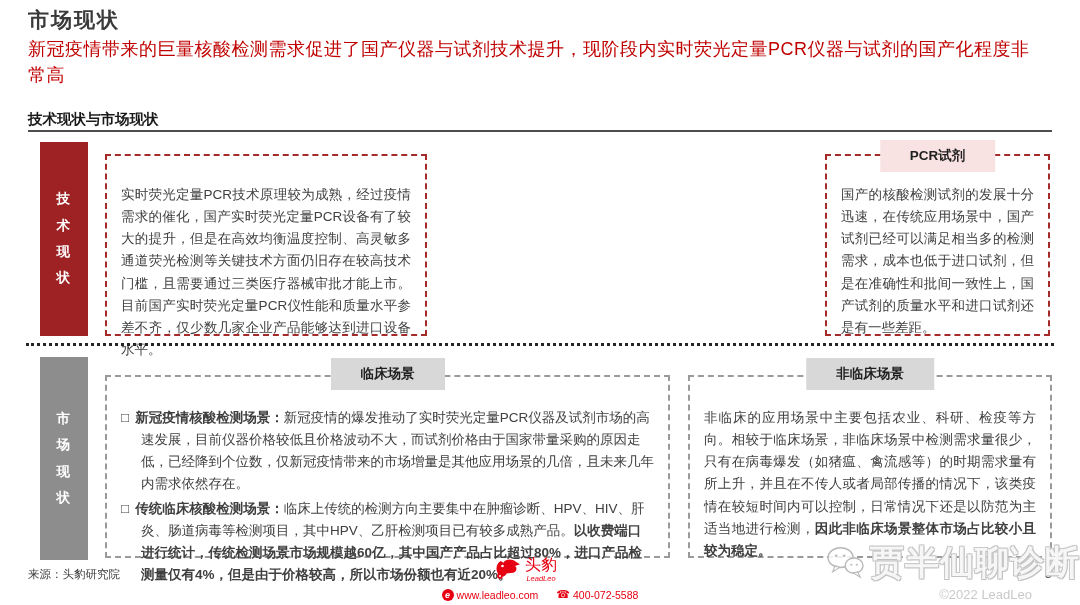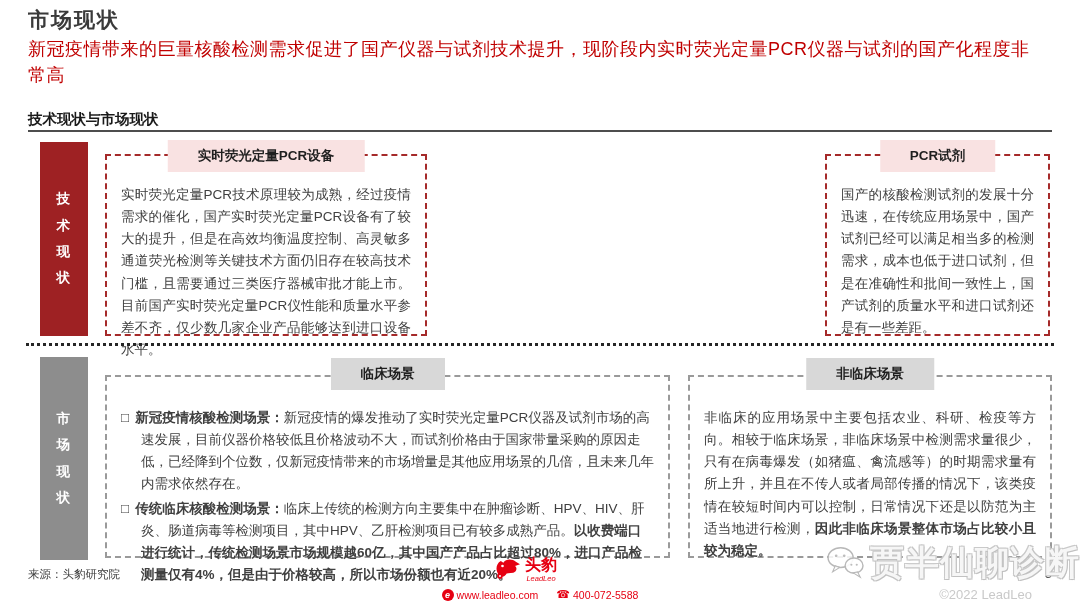--- a/index.html
+++ b/index.html
@@ -39,21 +39,21 @@
   .dotted-divider { position:absolute; left:26px; top:343px; width:1028px; height:0;
     border-top:3px dotted #262626; }
 
   .bullet { padding-left:20px; text-indent:-20px; margin-bottom:2px; }
   .sq { margin-right:6px; font-weight:bold; }
 
   
   .source { position:absolute; left:28px; top:567px; font-size:11.5px; color:#404040; }
   .logo-wrap { position:absolute; left:494px; top:556px; display:flex; align-items:flex-start; }
   .logo-icon { width:27px; height:25px; margin-right:4px; }
-  .brand-cn { color:#e60012; font-weight:bold; font-size:16px; line-height:1.1; }
+  .brand-cn { color:#e60012; font-weight:normal; font-size:16px; line-height:1.1; }
   .brand-en { color:#e60012; font-weight:normal; font-style:italic; font-size:7.5px; text-align:center; }
   .contact { position:absolute; left:0; top:588px; width:1080px; display:flex;
     justify-content:center; gap:18px; color:#e60012; font-size:10.5px; align-items:center; }
   .contact .item { display:flex; align-items:center; gap:3px; }
   .e-icon { display:inline-flex; width:12px; height:12px; border-radius:50%;
     background:#e60012; color:#fff; font-size:9px; font-weight:bold;
     align-items:center; justify-content:center; font-style:italic; }
   .phone-icon { font-size:11px; }
   .page-number { position:absolute; right:28px; top:566px; font-size:13px; color:#555; }
   .copyright { position:absolute; right:48px; top:587px; font-size:13px; color:#c9c9c9; }
@@ -76,21 +76,20 @@
   <div class="subtitle">新冠疫情带来的巨量核酸检测需求促进了国产仪器与试剂技术提升，现阶段内实时荧光定量PCR仪器与试剂的国产化程度非常高</div>
 
   <div class="section-header">技术现状与市场现状</div>
   <div class="section-rule"></div>
 
   <div class="vbar red">
     <span>技术现状</span>
   </div>
 
   <div class="dash-box" style="left:105px; top:154px; width:322px; height:182px;">
-    <div class="box-header pink">实时荧光定量PCR设备</div>
     <div class="box-body">
       <span>实时荧光定量PCR技术原理较为成熟，经过疫情需求的催化，国产实时荧光定量PCR设备有了较大的提升，但是在高效均衡温度控制、高灵敏多通道荧光检测等关键技术方面仍旧存在较高技术门槛，且需要通过三类医疗器械审批才能上市。目前国产实时荧光定量PCR仪性能和质量水平参差不齐，仅少数几家企业产品能够达到进口设备水平。</span><span class="b"></span>
     </div>
   </div>
 
 
   <div class="dash-box" style="left:825px; top:154px; width:225px; height:182px;">
     <div class="box-header pink">PCR试剂</div>
     <div class="box-body">
       <span>国产的核酸检测试剂的发展十分迅速，在传统应用场景中，国产试剂已经可以满足相当多的检测需求，成本也低于进口试剂，但是在准确性和批间一致性上，国产试剂的质量水平和进口试剂还是有一些差距。</span><span class="b"></span>

